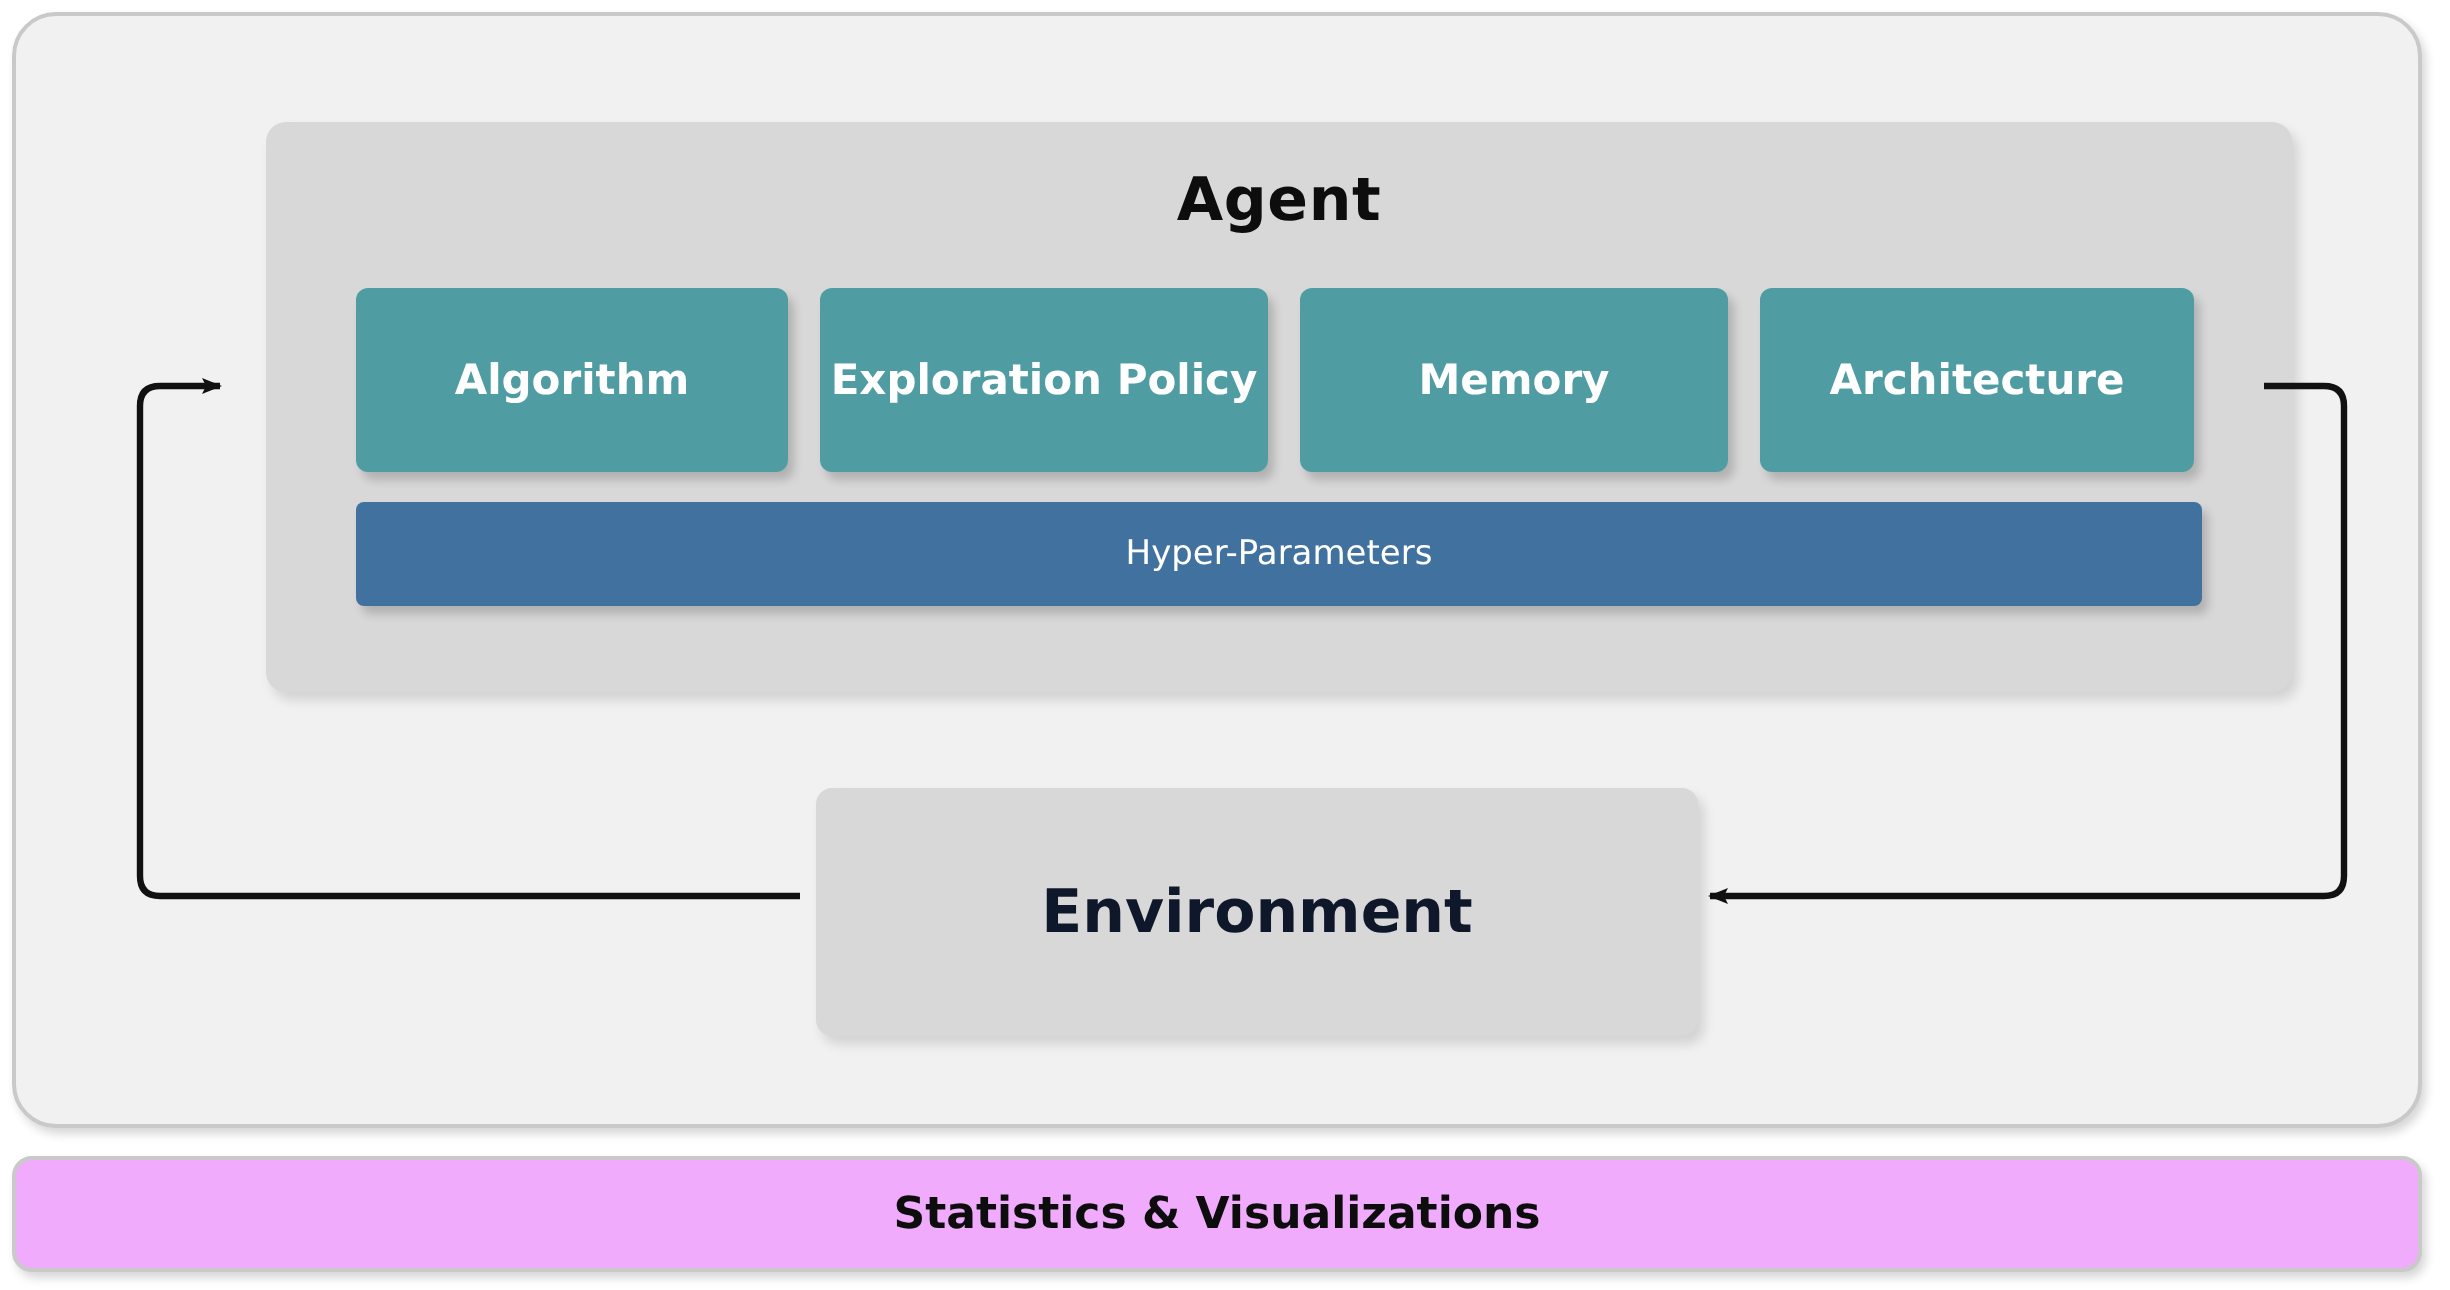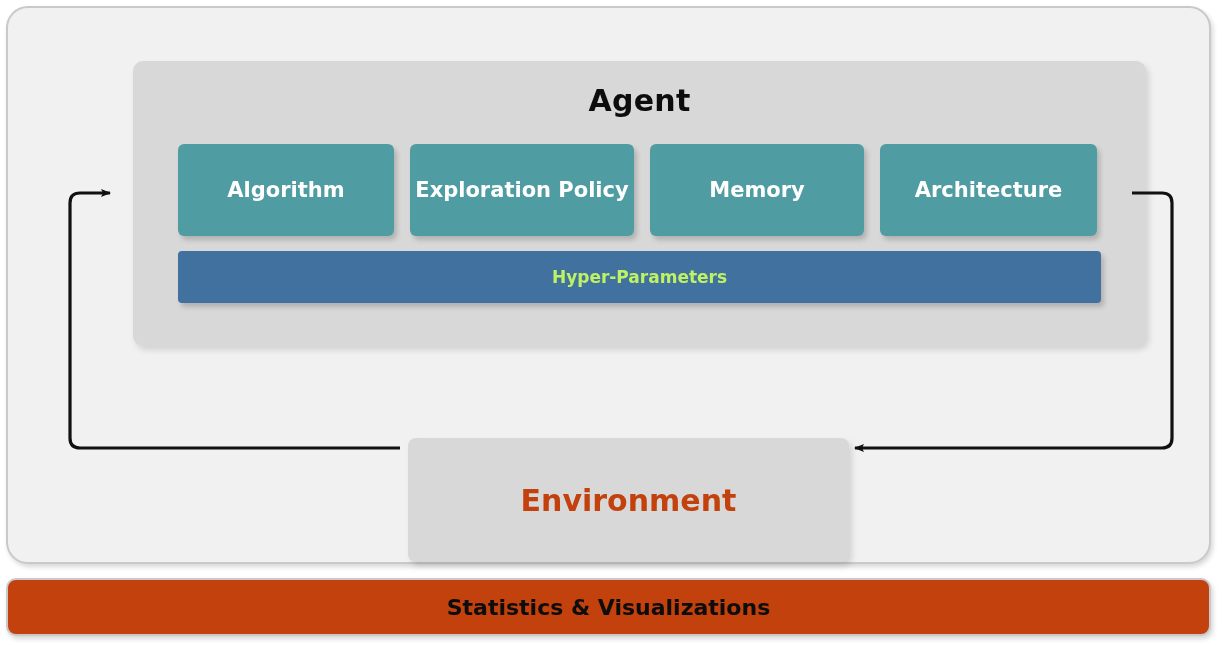--- a/index.html
+++ b/index.html
@@ -87,65 +87,64 @@
 
   
   .hyper-bar {
     position: absolute;
     left: 45px;
     top: 190px;
     width: 923px;
     height: 52px;
     background: #41719f;
     border-radius: 4px;
-    color: #bef264;
+    color: #ffffff;
     font-size: 17px;
-    font-weight: bold;
+    font-weight: normal;
     display: flex;
     align-items: center;
     justify-content: center;
     box-shadow: 3px 4px 5px rgba(0,0,0,0.18);
   }
 
   
   .env-box {
     position: absolute;
     left: 400px;
     top: 386px;
     width: 441px;
     height: 124px;
     background: #d8d8d8;
     border-radius: 8px;
     display: flex;
     align-items: center;
     justify-content: center;
     font-size: 30px;
     font-weight: bold;
-    color: #c2410c;
+    color: #0f172a;
     box-shadow: 3px 4px 6px rgba(0,0,0,0.13);
-    margin-top: 44px;
   }
 
   
   .arrows {
     position: absolute;
     left: 0; top: 0;
     width: 1225px;
     height: 645px;
     pointer-events: none;
   }
 
   
   .stats-bar {
     position: absolute;
     left: 6px;
     top: 578px;
     width: 1205px;
     height: 58px;
-    background: #c2410c;
+    background: #f0abfc;
     border: 2px solid #c9c9c9;
     border-radius: 10px;
     box-sizing: border-box;
     display: flex;
     align-items: center;
     justify-content: center;
     font-size: 22px;
     font-weight: bold;
     color: #0d0d0d;
     box-shadow: 2px 3px 5px rgba(0,0,0,0.16);

